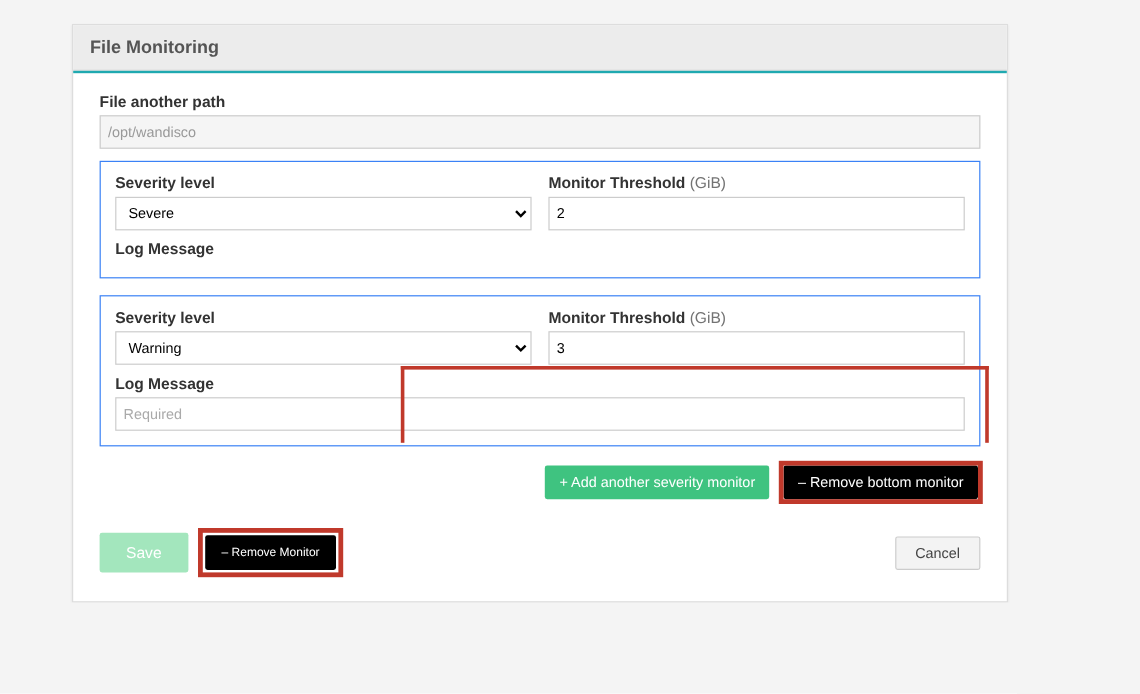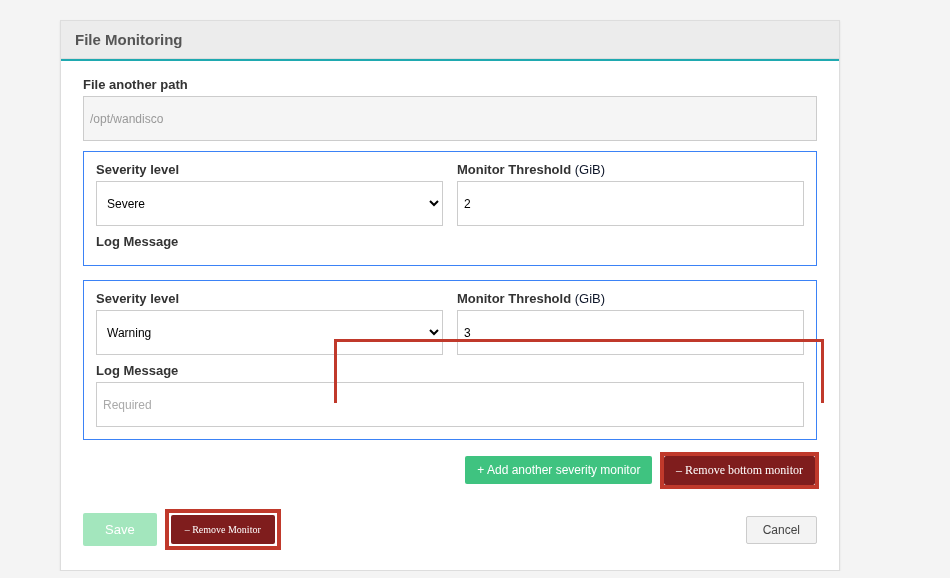--- a/index.html
+++ b/index.html
@@ -3,31 +3,31 @@
   <meta charset="utf-8">
   <style>
     * { box-sizing: border-box; margin: 0; padding: 0; }
     body { font-family: "Helvetica Neue", Helvetica, Arial, sans-serif; font-size: 13px; background: #f4f4f4; color: #333; }
     .panel { width: 780px; margin: 20px auto 0 60px; background: #fff; border: 1px solid #ddd; box-shadow: 0 1px 2px rgba(0,0,0,0.08); }
     .panel-header { background: #ececec; padding: 10px 14px; font-size: 15px; font-weight: bold; color: #555; border-bottom: 1px solid #ddd; }
     .teal-bar { height: 2px; background: #1fa9b0; }
     .panel-body { padding: 16px 22px 24px; }
     .page-title { font-size: 15px; font-weight: bold; margin-bottom: 14px; color: #333; }
     .field-label { font-size: 13px; font-weight: bold; color: #333; margin-bottom: 4px; display: block; }
-    .gib { font-weight: normal; color: #0f172a; }
-    .text-input, .select-input { width: 100%; height: 45px; border: 1px solid #ccc; padding: 3px 6px; font-size: 12px; font-family: inherit; background: #fff; }
+    .gib { font-weight: normal; color: #737373; }
+    .text-input, .select-input { width: 100%; height: 28px; border: 1px solid #ccc; padding: 3px 6px; font-size: 12px; font-family: inherit; background: #fff; }
     .text-input.disabled { background: #f5f5f5; color: #999; }
     .select-input { appearance: auto; }
     .section { border: 1px solid #3b82f6; padding: 10px 12px 12px; margin: 10px 0 14px; background: #fff; }
     .row { display: flex; gap: 14px; margin-bottom: 8px; }
     .col { flex: 1; }
     .buttons-right { text-align: right; margin-top: 2px; }
     .btn { display: inline-block; border: none; padding: 7px 12px; font-size: 12px; color: #fff; cursor: pointer; border-radius: 2px; font-family: inherit; }
     .btn-green { background: #3fc380; }
-    .btn-red { background: #7f1d1d; font-family: Liberation Serif, serif; }
+    .btn-red { background: #000000; }
     .btn-save-disabled { background: #a3e6bd; color: #fff; padding: 9px 22px; font-size: 13px; }
     .btn-cancel { background: #f3f3f3; border: 1px solid #ccc; color: #444; padding: 6px 16px; }
     .btn-remove-monitor { padding: 9px 14px; font-size: 10px; }
     .bottom-row { display: flex; align-items: center; margin-top: 26px; }
     .bottom-row .spacer { flex: 1; }
     .highlight { outline: 4px solid #c0392b; outline-offset: -2px; }
     .highlight-tight { outline: 4px solid #c0392b; outline-offset: 2px; }
     .field-block { margin-bottom: 10px; }
     .input-placeholder::placeholder { color: #aaa; }
     

